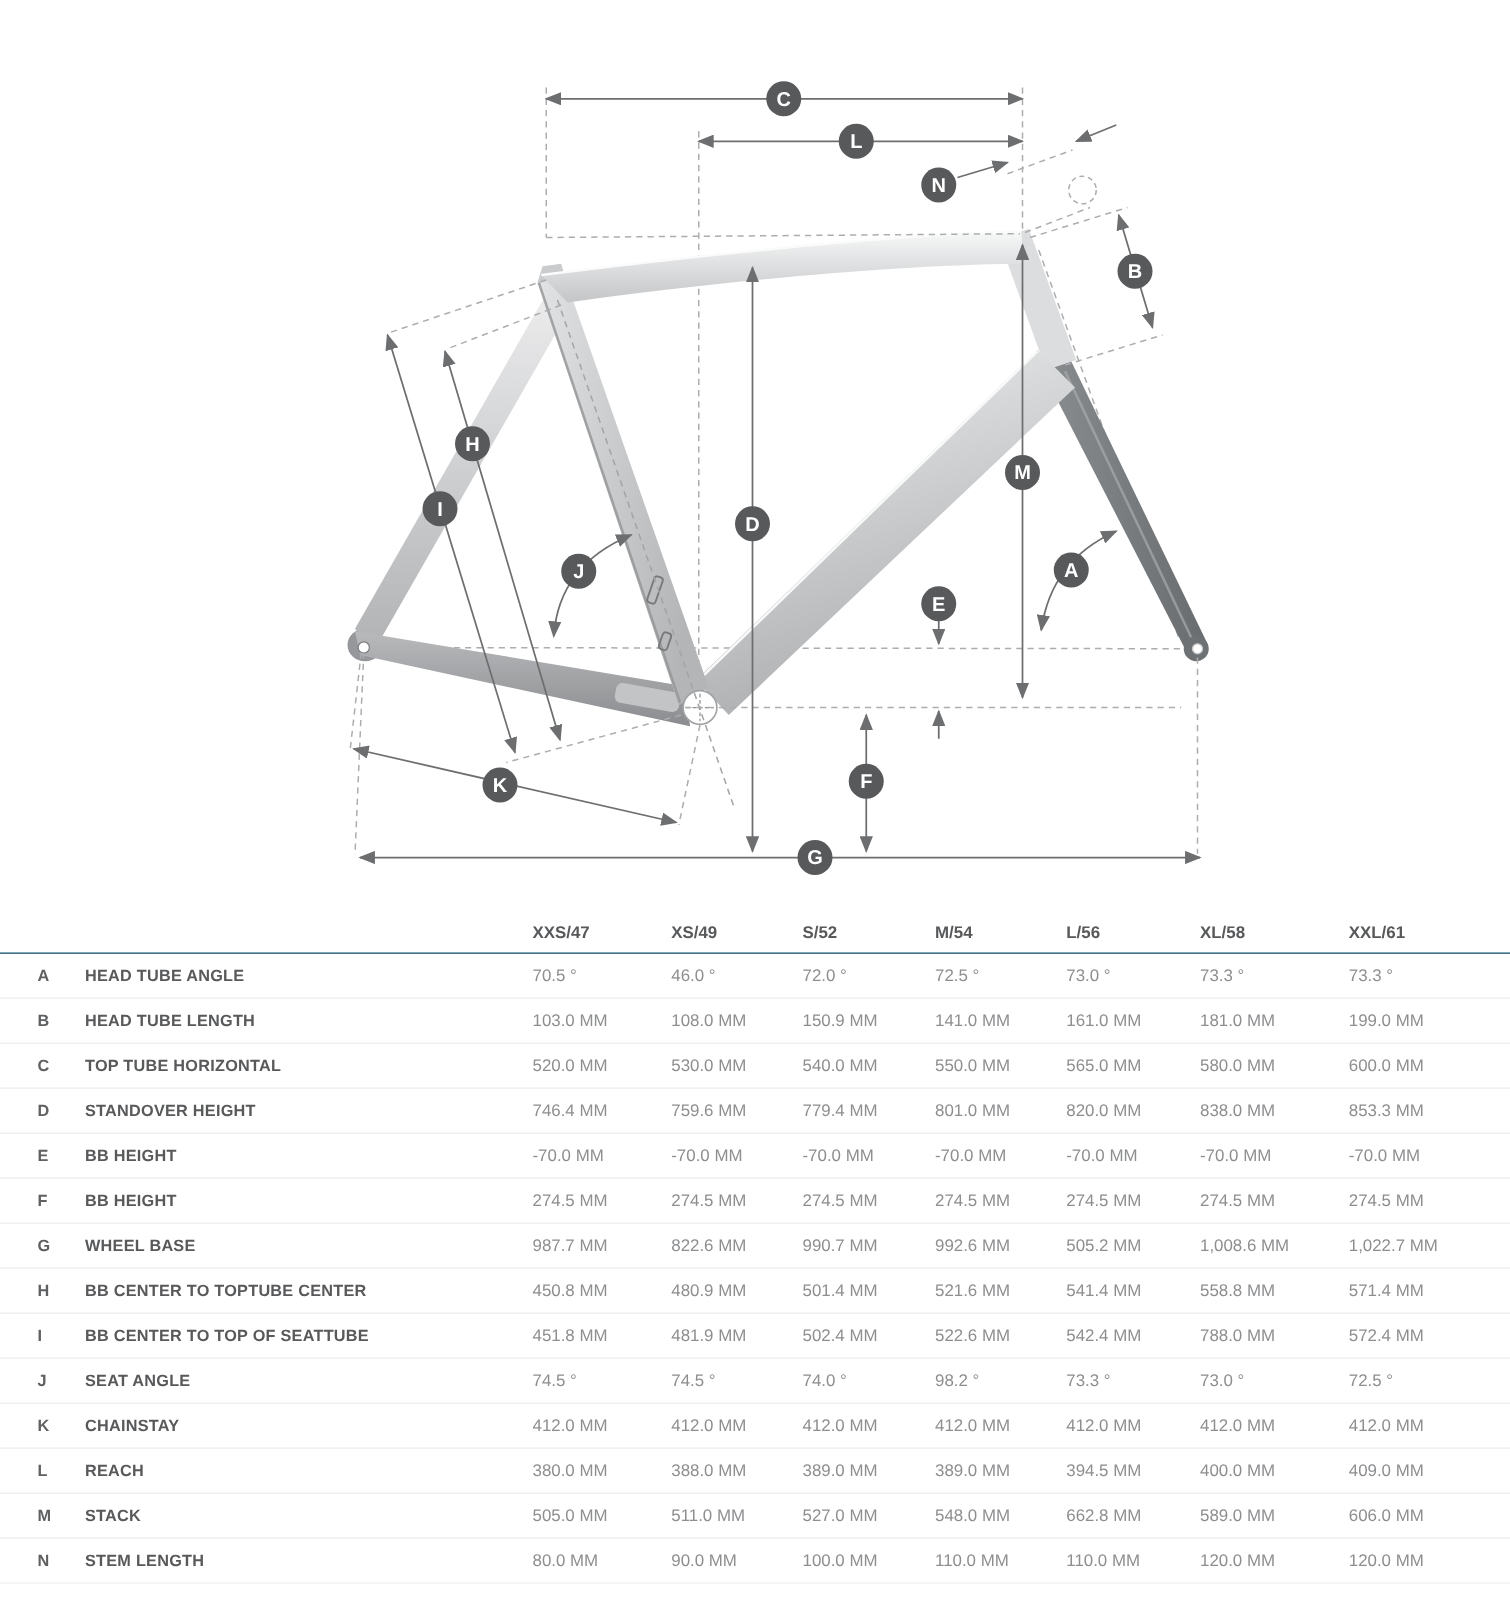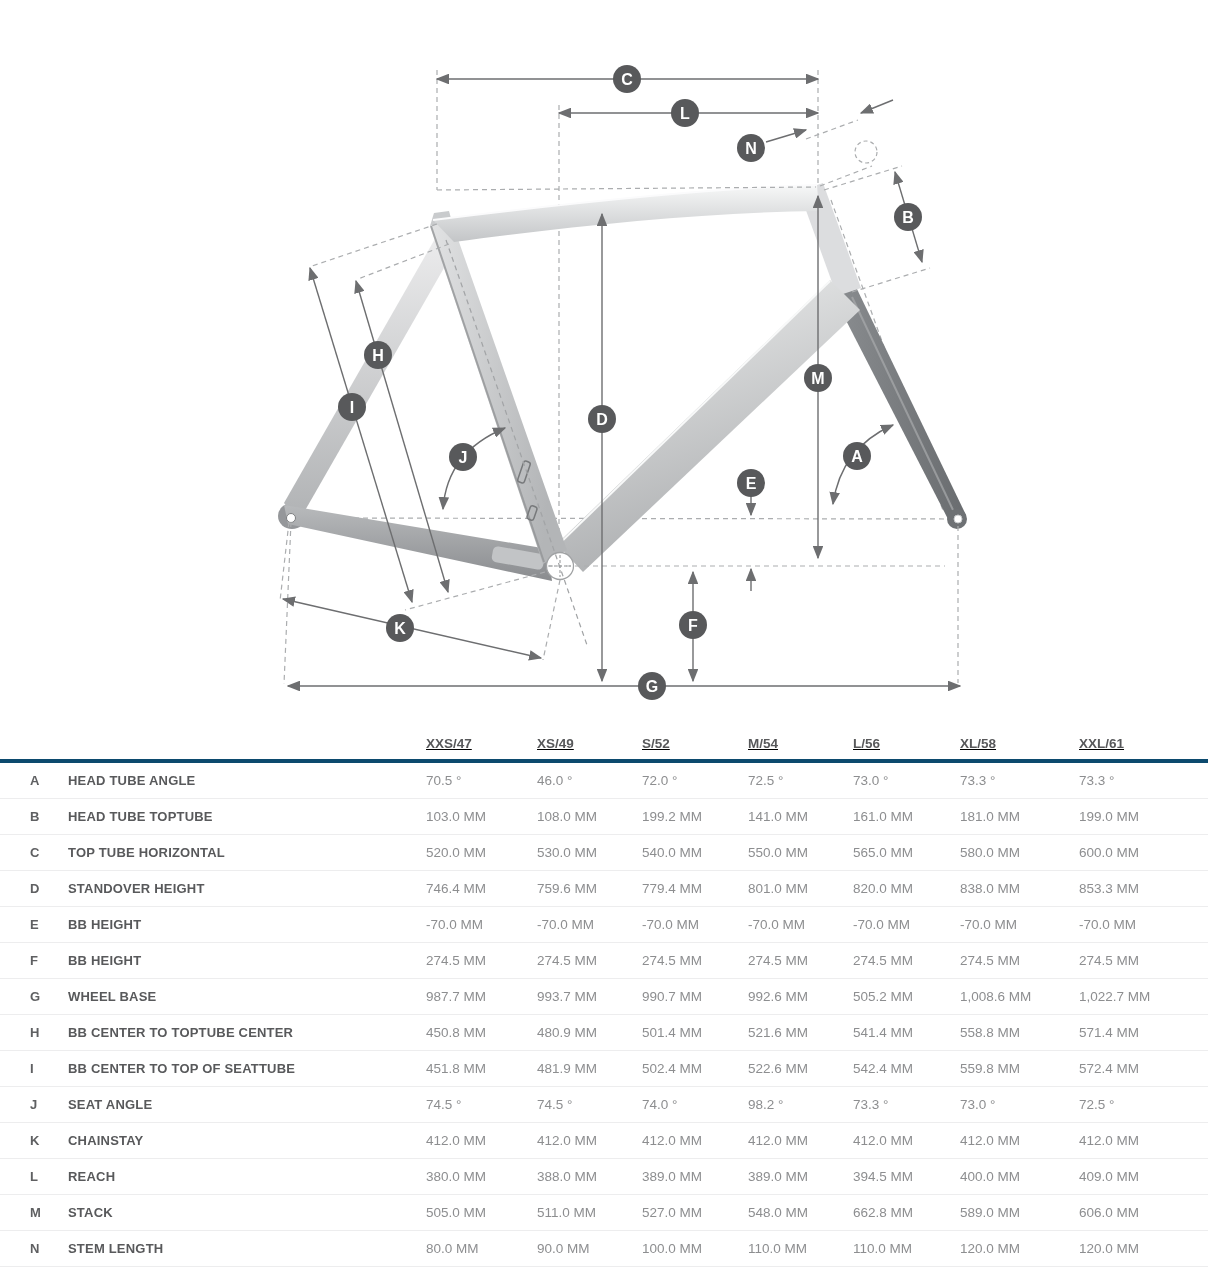--- a/index.html
+++ b/index.html
@@ -12,21 +12,21 @@
   .dim{stroke:#6d6e70;stroke-width:1.4;fill:none;}
   .dsh{stroke:#abadaf;stroke-width:1.2;stroke-dasharray:5 4;fill:none;}
   .dshf{stroke:#a2a4a6;stroke-width:1.2;stroke-dasharray:5 4;fill:none;}
   .mkc{fill:#58595b;}
   .mkt{font-family:"Liberation Sans",sans-serif;font-size:16px;font-weight:bold;fill:#ffffff;text-anchor:middle;}
 
   
   .geo-table{margin-top:18px;}
   .t-header,.t-row{display:grid;grid-template-columns:38px 358px 111px 105px 106px 105px 107px 119px 1fr;
       padding-left:30px;box-sizing:border-box;align-items:center;}
-  .t-header{height:35px;border-bottom:4px solid #0c4a6e;text-decoration:underline;}
+  .t-header{height:35px;border-bottom:1px solid #0c4a6e;}
   .t-row{height:36px;border-bottom:1px solid #ededee;}
   .c-size{color:#58595b;font-weight:bold;font-size:13.5px;}
   .c-letter{color:#5f6062;font-weight:bold;font-size:13px;}
   .c-name{color:#58595b;font-weight:bold;font-size:13px;letter-spacing:.2px;}
   .c-val{color:#8d8e90;font-size:13.5px;}
 </style>
 </head>
 <body>
 
 <div class="diagram-wrap">
@@ -210,24 +210,24 @@
         <div class="c-val">70.5 °</div>
         <div class="c-val">46.0 °</div>
         <div class="c-val">72.0 °</div>
         <div class="c-val">72.5 °</div>
         <div class="c-val">73.0 °</div>
         <div class="c-val">73.3 °</div>
         <div class="c-val">73.3 °</div>
       </div>
       <div class="t-row">
         <div class="c-letter">B</div>
-        <div class="c-name">HEAD TUBE TOPTUBE</div>
+        <div class="c-name">HEAD TUBE LENGTH</div>
         <div class="c-val">103.0 MM</div>
         <div class="c-val">108.0 MM</div>
-        <div class="c-val">199.2 MM</div>
+        <div class="c-val">150.9 MM</div>
         <div class="c-val">141.0 MM</div>
         <div class="c-val">161.0 MM</div>
         <div class="c-val">181.0 MM</div>
         <div class="c-val">199.0 MM</div>
       </div>
       <div class="t-row">
         <div class="c-letter">C</div>
         <div class="c-name">TOP TUBE HORIZONTAL</div>
         <div class="c-val">520.0 MM</div>
         <div class="c-val">530.0 MM</div>
@@ -267,21 +267,21 @@
         <div class="c-val">274.5 MM</div>
         <div class="c-val">274.5 MM</div>
         <div class="c-val">274.5 MM</div>
         <div class="c-val">274.5 MM</div>
         <div class="c-val">274.5 MM</div>
       </div>
       <div class="t-row">
         <div class="c-letter">G</div>
         <div class="c-name">WHEEL BASE</div>
         <div class="c-val">987.7 MM</div>
-        <div class="c-val">993.7 MM</div>
+        <div class="c-val">822.6 MM</div>
         <div class="c-val">990.7 MM</div>
         <div class="c-val">992.6 MM</div>
         <div class="c-val">505.2 MM</div>
         <div class="c-val">1,008.6 MM</div>
         <div class="c-val">1,022.7 MM</div>
       </div>
       <div class="t-row">
         <div class="c-letter">H</div>
         <div class="c-name">BB CENTER TO TOPTUBE CENTER</div>
         <div class="c-val">450.8 MM</div>
@@ -293,21 +293,21 @@
         <div class="c-val">571.4 MM</div>
       </div>
       <div class="t-row">
         <div class="c-letter">I</div>
         <div class="c-name">BB CENTER TO TOP OF SEATTUBE</div>
         <div class="c-val">451.8 MM</div>
         <div class="c-val">481.9 MM</div>
         <div class="c-val">502.4 MM</div>
         <div class="c-val">522.6 MM</div>
         <div class="c-val">542.4 MM</div>
-        <div class="c-val">559.8 MM</div>
+        <div class="c-val">788.0 MM</div>
         <div class="c-val">572.4 MM</div>
       </div>
       <div class="t-row">
         <div class="c-letter">J</div>
         <div class="c-name">SEAT ANGLE</div>
         <div class="c-val">74.5 °</div>
         <div class="c-val">74.5 °</div>
         <div class="c-val">74.0 °</div>
         <div class="c-val">98.2 °</div>
         <div class="c-val">73.3 °</div>

